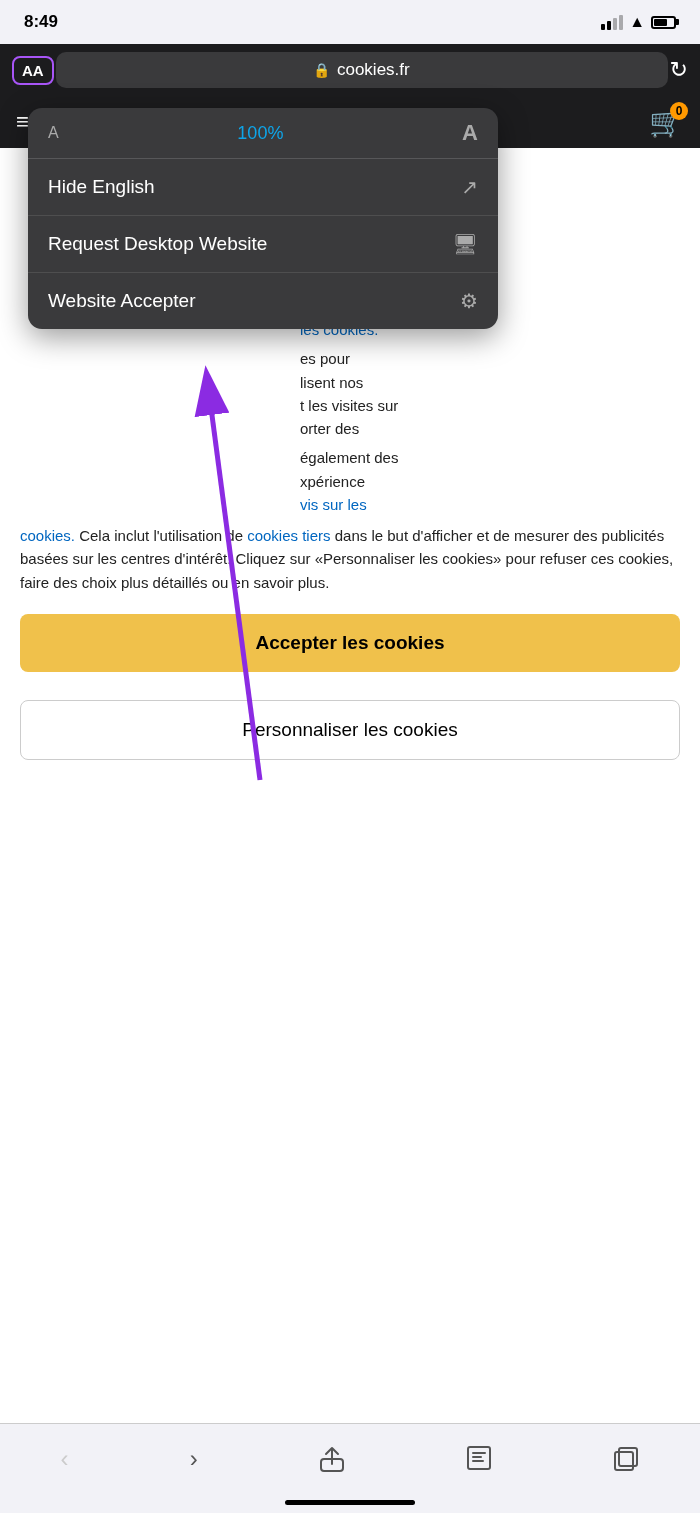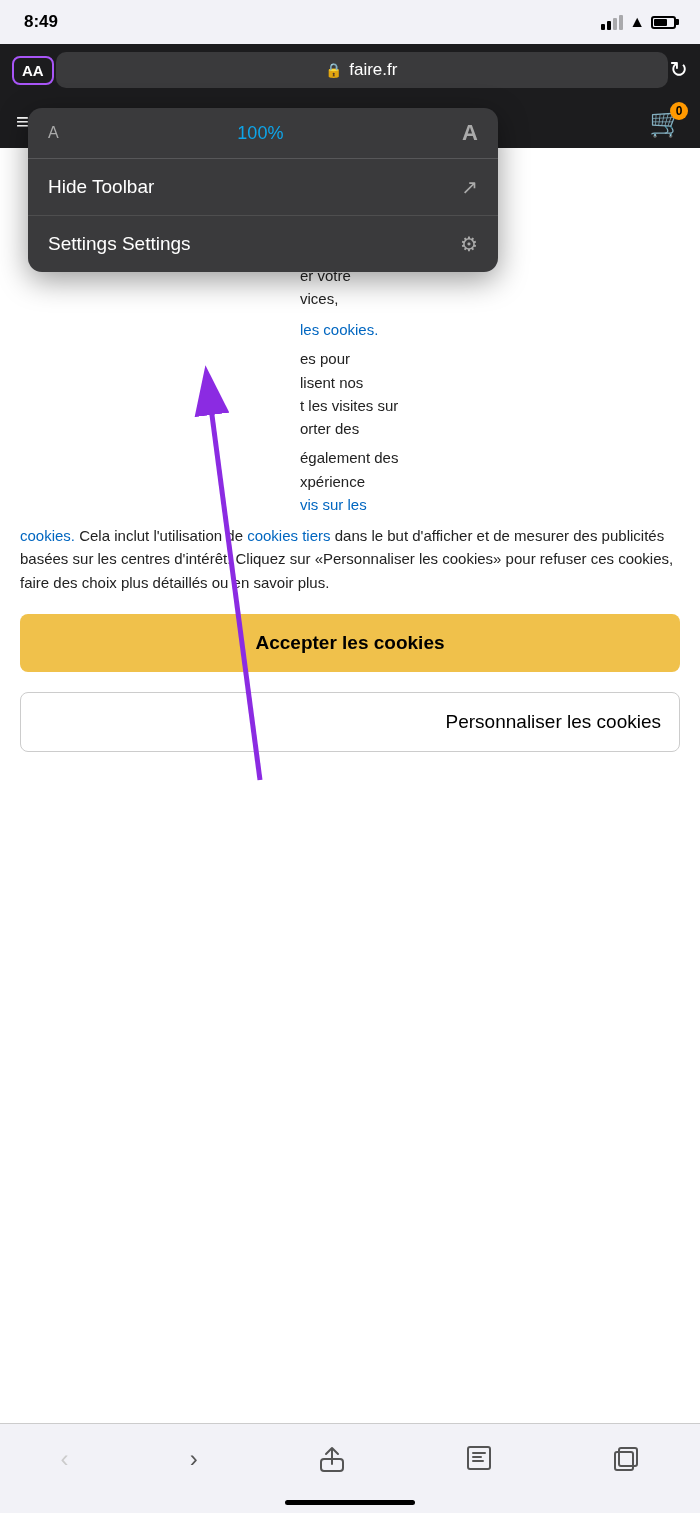--- a/index.html
+++ b/index.html
@@ -226,21 +226,20 @@
     }
     .btn-personalize {
       width: 100%;
       background: #fff;
       border: 1.5px solid #ccc;
       border-radius: 8px;
       padding: 18px;
       font-size: 19px;
       font-weight: 500;
       cursor: pointer;
-      text-align: right;
     }
 
     
     .bottom-nav {
       background: #f2f2f7;
       height: 90px;
       display: flex;
       align-items: center;
       justify-content: space-around;
       padding-bottom: 20px;
@@ -299,21 +298,21 @@
     <div class="battery">
       <div class="battery-fill"></div>
     </div>
   </div>
 </div>
 
 <div class="browser-toolbar">
   <button class="aa-button">AA</button>
   <div class="url-bar">
     <span class="lock-icon">🔒</span>
-    <span class="url-text">faire.fr</span>
+    <span class="url-text">cookies.fr</span>
   </div>
   <button class="reload-btn">↻</button>
 </div>
 
 <div class="amazon-nav">
   <span class="hamburger">≡</span>
   <div class="cart-area">
     <span class="cart-icon">🛒</span>
     <span class="cart-badge">0</span>
   </div>
@@ -325,29 +324,35 @@
     <span class="font-small">A</span>
     <span class="font-percent">100%</span>
     <span class="font-large">A</span>
   </div>
 
 
 
 
   <div class="menu-item">
     <div class="menu-item-left">
-      <span class="menu-item-label">Hide Toolbar</span>
+      <span class="menu-item-label">Hide English</span>
     </div>
     <span class="menu-item-icon">↗</span>
   </div>
-
 
   <div class="menu-item">
     <div class="menu-item-left">
-      <span class="menu-item-label">Settings Settings</span>
+      <span class="menu-item-label">Request Desktop Website</span>
+    </div>
+    <span class="menu-item-icon">🖥</span>
+  </div>
+
+  <div class="menu-item">
+    <div class="menu-item-left">
+      <span class="menu-item-label">Website Accepter</span>
     </div>
     <span class="menu-item-icon">⚙</span>
   </div>
 
 </div>
 
 <div style="background:#fff; padding: 16px 20px 0; margin-top: 0; min-height: 600px;">
   <div style="position:relative; padding-top: 10px;">
     <div style="margin-left: 280px; margin-top: 10px;">
       <p style="font-size:20px; font-weight:700; color:#000; margin-bottom:10px;">re de cookies</p>
@@ -368,21 +373,21 @@
       </p>
     </div>
 
     <p style="font-size:15px; color:#222; line-height:1.55; margin-top:8px; margin-bottom:10px;">
       <a href="#" class="cookie-link" style="color:#0066c0; text-decoration:none;">cookies.</a>
       Cela inclut l'utilisation de
       <a href="#" class="cookie-link" style="color:#0066c0; text-decoration:none;">cookies tiers</a>
       dans le but d'afficher et de mesurer des publicités basées sur les centres d'intérêt. Cliquez sur «Personnaliser les cookies» pour refuser ces cookies, faire des choix plus détaillés ou en savoir plus.
     </p>
 
-    <button class="btn-accept" style="width:100%; background:#f0c14b; border:none; border-radius:8px; font-size:19px; font-weight:600; cursor:pointer; margin-bottom:20px;">Accepter les cookies</button>
+    <button class="btn-accept" style="width:100%; background:#f0c14b; border:none; border-radius:8px; font-size:19px; font-weight:600; cursor:pointer; margin-bottom:28px;">Accepter les cookies</button>
     <button class="btn-personalize" style="width:100%; background:#fff; border:1.5px solid #ccc; border-radius:8px; padding:18px; font-size:19px; font-weight:500; cursor:pointer;">Personnaliser les cookies</button>
   </div>
 </div>
 
 <svg class="arrow-svg" xmlns="http://www.w3.org/2000/svg">
   <defs>
     <marker id="arrowhead" markerWidth="10" markerHeight="7" refX="3" refY="3.5" orient="auto">
       <polygon points="0 0, 10 3.5, 0 7" fill="#8b2be2"></polygon>
     </marker>
   </defs>

